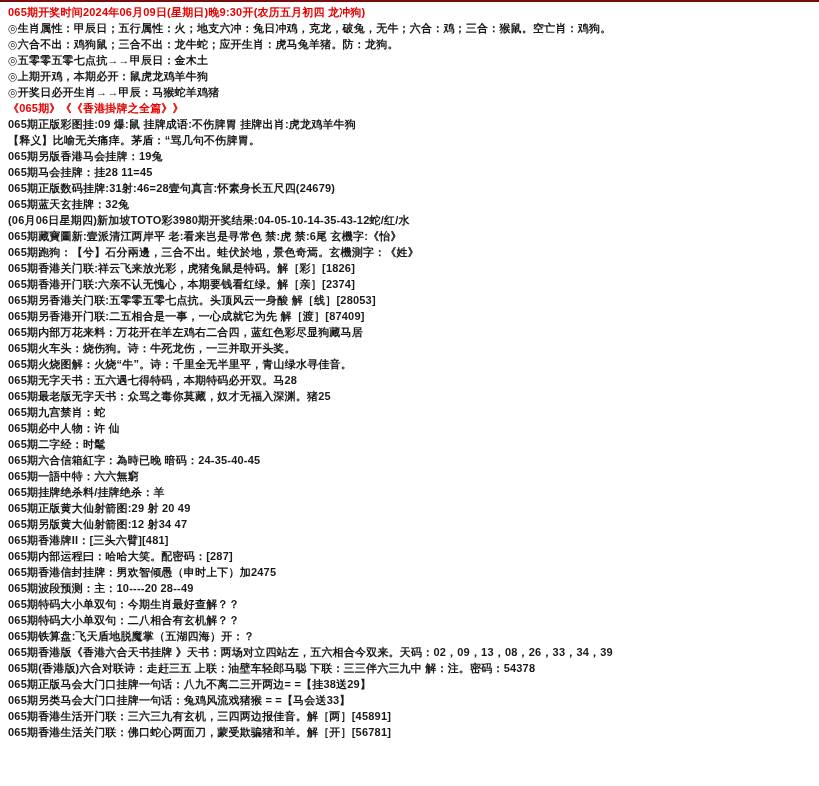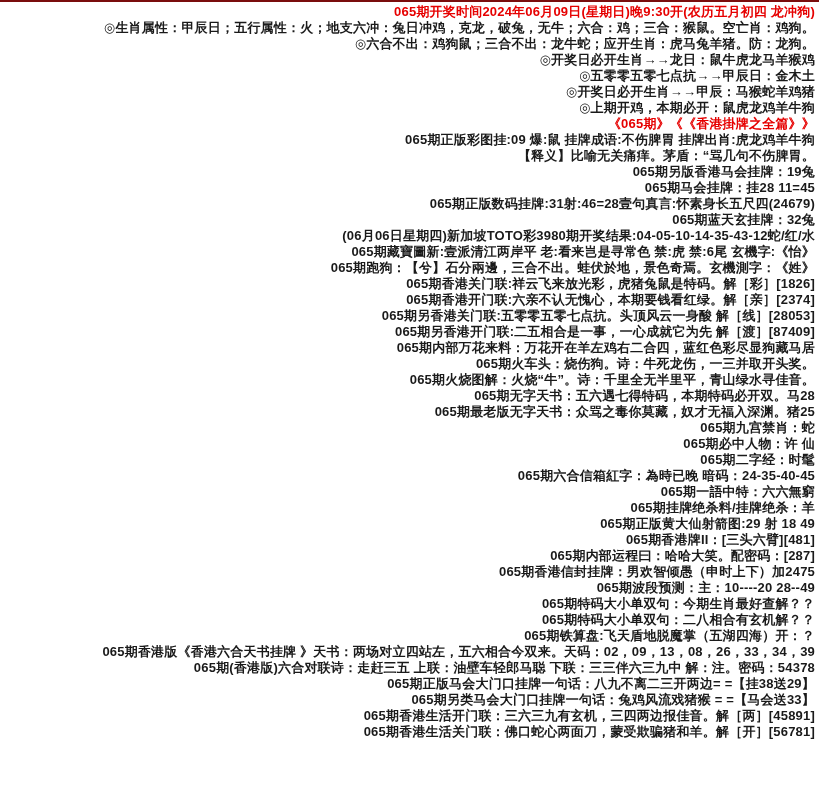--- a/index.html
+++ b/index.html
@@ -12,46 +12,44 @@
     background: var(--bg, #ffffff);
     border-top: 2px solid var(--topline, #7a0d0d);
     box-sizing: border-box;
     overflow: hidden;
     font-family: "Liberation Sans", "DejaVu Sans", sans-serif;
   }
   .sheet {
     padding: 2px 4px 0 8px;
   }
   .line {
-    font-size: 13px;
+    font-size: 11px;
     font-weight: 700;
     line-height: 16px;
     height: 16px;
     letter-spacing: 0.2px;
     color: var(--text, #1a1a1a);
     white-space: nowrap;
     overflow: hidden;
-    text-align: right;
   }
   .line.red {
     color: var(--red, #e60000);
   }
 </style>
 </head>
 <body>
 
 <main class="sheet">
   <div id="lines">
       <div class="line red">065期开奖时间2024年06月09日(星期日)晚9:30开(农历五月初四  龙冲狗)</div>
       <div class="line">◎生肖属性：甲辰日；五行属性：火；地支六冲：兔日冲鸡，克龙，破兔，无牛；六合：鸡；三合：猴鼠。空亡肖：鸡狗。</div>
       <div class="line">◎六合不出：鸡狗鼠；三合不出：龙牛蛇；应开生肖：虎马兔羊猪。防：龙狗。</div>
-      <div class="line">◎开奖日必开生肖→→龙日：鼠牛虎龙马羊猴鸡</div>
       <div class="line">◎五零零五零七点抗→→甲辰日：金木土</div>
+      <div class="line">◎上期开鸡，本期必开：鼠虎龙鸡羊牛狗</div>
       <div class="line">◎开奖日必开生肖→→甲辰：马猴蛇羊鸡猪</div>
-      <div class="line">◎上期开鸡，本期必开：鼠虎龙鸡羊牛狗</div>
       <div class="line red">《065期》《《香港掛牌之全篇》》</div>
       <div class="line">065期正版彩图挂:09 爆:鼠 挂牌成语:不伤脾胃 挂牌出肖:虎龙鸡羊牛狗</div>
       <div class="line">【释义】比喻无关痛痒。茅盾：“骂几句不伤脾胃。</div>
       <div class="line">065期另版香港马会挂牌：19兔</div>
       <div class="line">065期马会挂牌：挂28 11=45</div>
       <div class="line">065期正版数码挂牌:31射:46=28壹句真言:怀素身长五尺四(24679)</div>
       <div class="line">065期蓝天玄挂牌：32兔</div>
       <div class="line">(06月06日星期四)新加坡TOTO彩3980期开奖结果:04-05-10-14-35-43-12蛇/红/水</div>
       <div class="line">065期藏寶圖新:壹派清江两岸平 老:看来岂是寻常色 禁:虎 禁:6尾 玄機字:《怡》</div>
       <div class="line">065期跑狗：【兮】石分兩邊，三合不出。蛙伏於地，景色奇焉。玄機測字：《姓》</div>
@@ -63,21 +61,22 @@
       <div class="line">065期火车头：烧伤狗。诗：牛死龙伤，一三并取开头奖。</div>
       <div class="line">065期火烧图解：火烧“牛”。诗：千里全无半里平，青山绿水寻佳音。</div>
       <div class="line">065期无字天书：五六遇七得特码，本期特码必开双。马28</div>
       <div class="line">065期最老版无字天书：众骂之毒你莫藏，奴才无福入深渊。猪25</div>
       <div class="line">065期九宫禁肖：蛇</div>
       <div class="line">065期必中人物：许 仙</div>
       <div class="line">065期二字经：时髦</div>
       <div class="line">065期六合信箱紅字：為時已晚 暗码：24-35-40-45</div>
       <div class="line">065期一語中特：六六無窮</div>
       <div class="line">065期挂牌绝杀料/挂牌绝杀：羊</div>
-      <div class="line">065期正版黄大仙射箭图:29 射 18 49</div>
+      <div class="line">065期正版黄大仙射箭图:29 射 20 49</div>
+      <div class="line">065期另版黄大仙射箭图:12 射34 47</div>
       <div class="line">065期香港牌II：[三头六臂][481]</div>
       <div class="line">065期内部运程曰：哈哈大笑。配密码：[287]</div>
       <div class="line">065期香港信封挂牌：男欢智倾愚（申时上下）加2475</div>
       <div class="line">065期波段预测：主：10----20 28--49</div>
       <div class="line">065期特码大小单双句：今期生肖最好查解？？</div>
       <div class="line">065期特码大小单双句：二八相合有玄机解？？</div>
       <div class="line">065期铁算盘:飞天盾地脱魔掌（五湖四海）开：？</div>
       <div class="line">065期香港版《香港六合天书挂牌 》天书：两场对立四站左，五六相合今双来。天码：02，09，13，08，26，33，34，39</div>
       <div class="line">065期(香港版)六合对联诗：走赶三五 上联：油壁车轻郎马聪 下联：三三伴六三九中 解：注。密码：54378</div>
       <div class="line">065期正版马会大门口挂牌一句话：八九不离二三开两边= =【挂38送29】</div>

